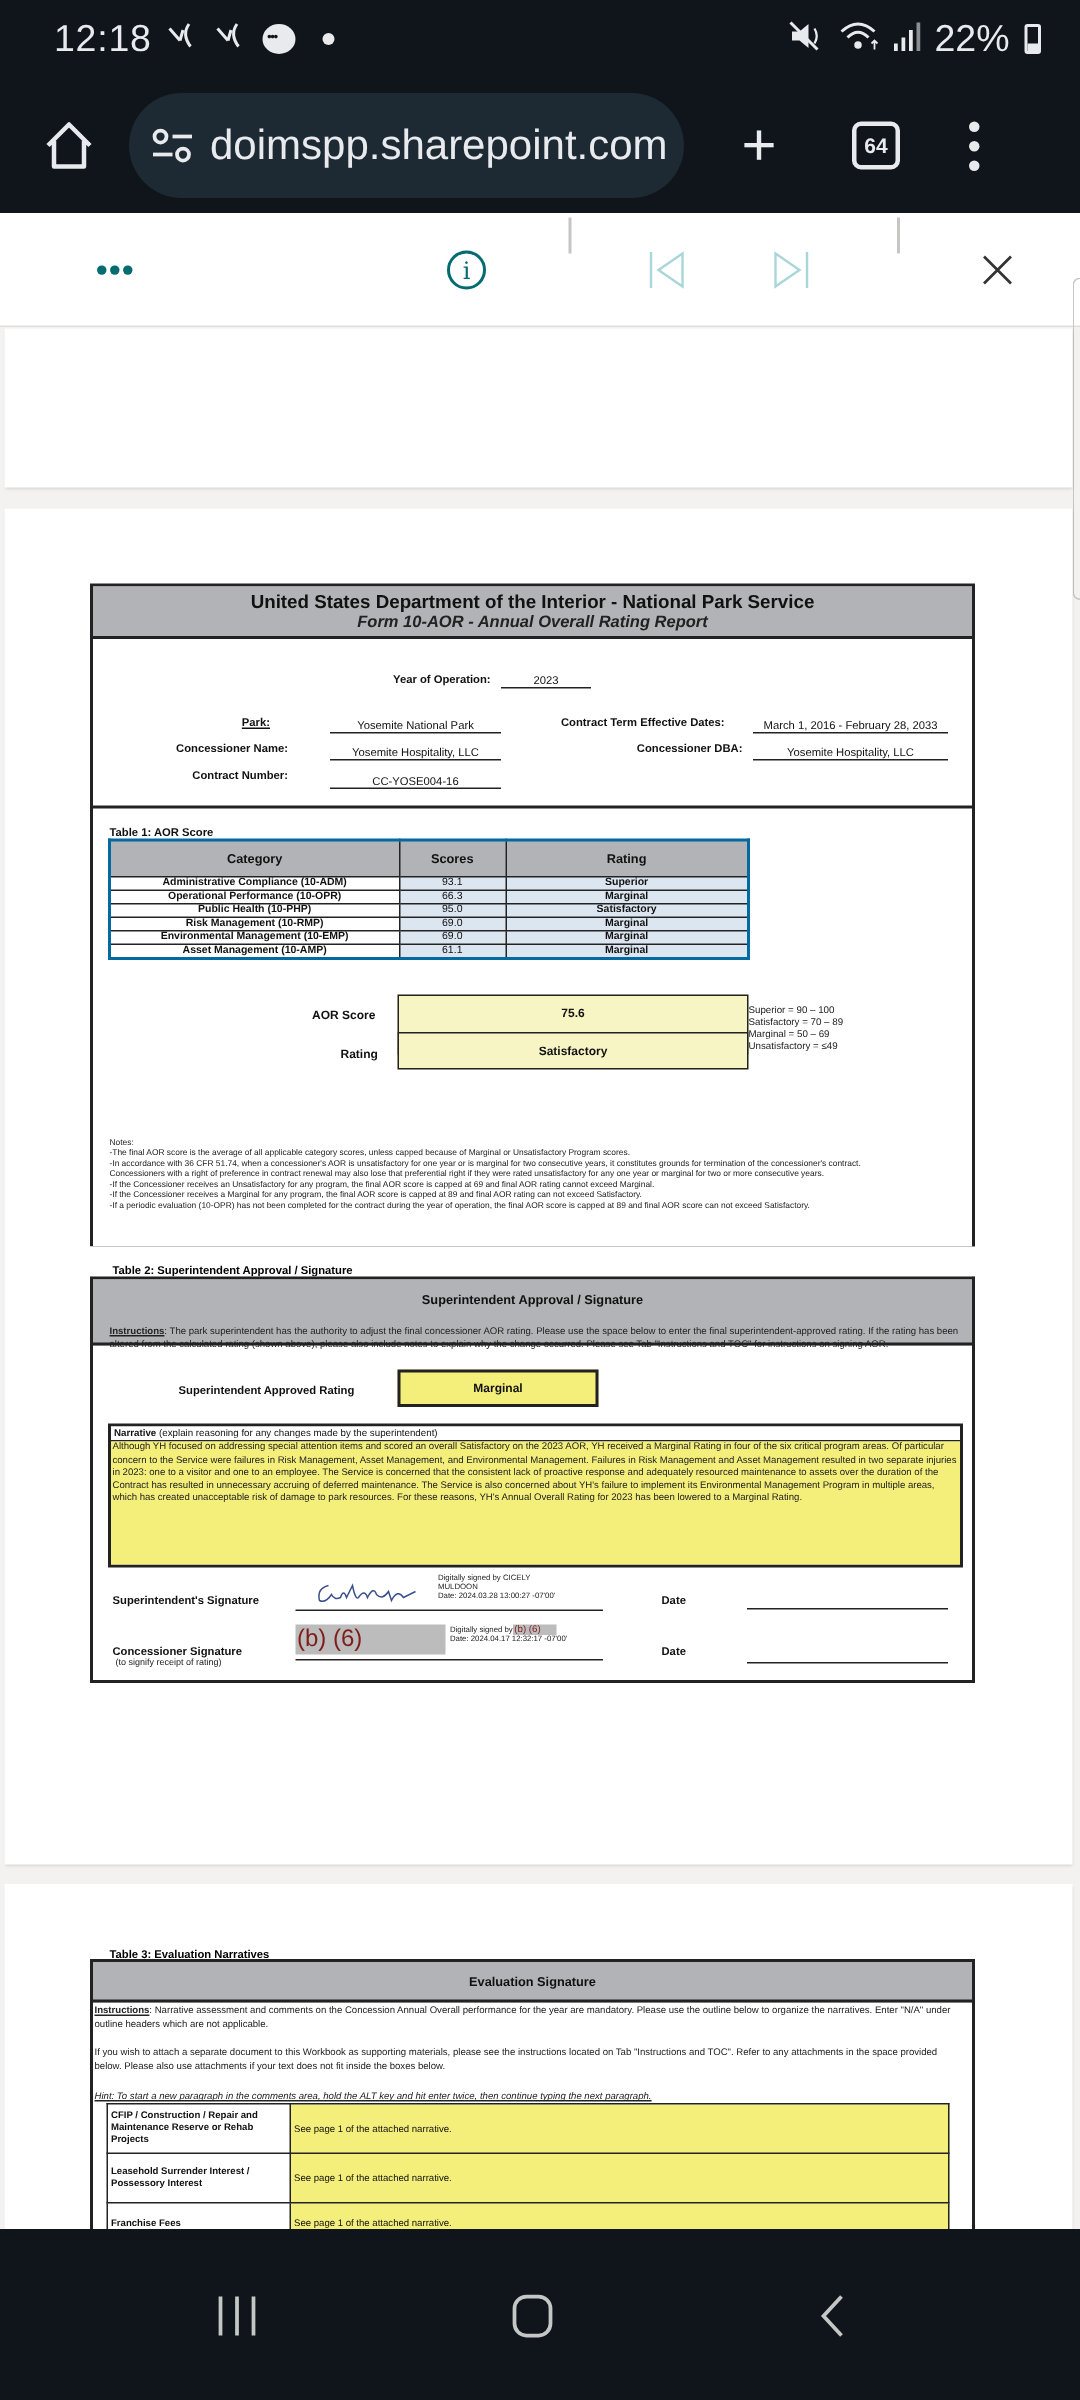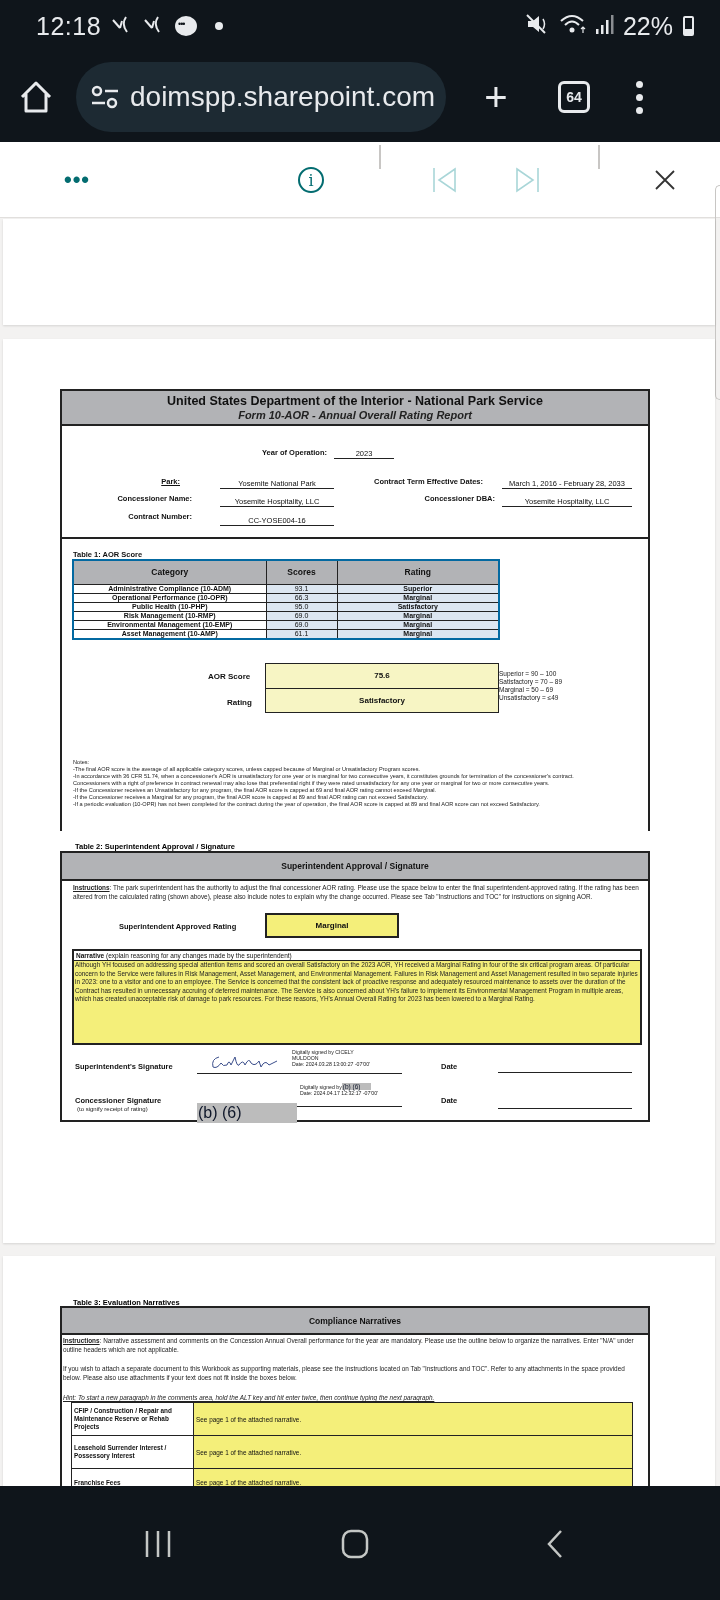--- a/index.html
+++ b/index.html
@@ -12,21 +12,21 @@
   .statusbar .spacer { flex: 1; }
   .statusbar .sys { display: flex; align-items: center; gap: 8px; font-size: 18px; }
   .statusbar .battery-pct { font-size: 25px; }
   .battery { width: 11px; height: 20px; border: 2px solid #e8eaed; border-radius: 2px; position: relative; margin-left: 2px; }
   .battery::after { content: ""; position: absolute; left: 0; right: 0; bottom: 0; height: 5px; background: #e8eaed; }
   .dot { width: 8px; height: 8px; border-radius: 50%; background: #e8eaed; }
   .chat-bubble { width: 22px; height: 20px; background: #e8eaed; border-radius: 50%; position: relative; }
   .chat-bubble::after { content: "•••"; position: absolute; font-size: 9px; color: #0f151b; left: 3px; top: 3px; letter-spacing: -1px; }
 
   
-  .browserbar { position: absolute; top: 52px; left: 0; width: 720px; height: 90px; background: #0f151b; display: flex; align-items: center; padding: 0 18px 0 18px; }
+  .browserbar { position: absolute; top: 52px; left: 0; width: 720px; height: 90px; background: #0f151b; display: flex; align-items: center; padding: 0 18px 0 28px; }
   .home-icon { width: 36px; height: 36px; }
   .urlbox { margin-left: 22px; width: 370px; height: 70px; border-radius: 35px; background: #1d2a33; display: flex; align-items: center; padding-left: 14px; color: #e8eaed; font-size: 28px; }
   .urlbox .tune { width: 30px; height: 26px; margin-right: 10px; }
   .plus { margin-left: 30px; color: #e8eaed; font-size: 40px; font-weight: 300; width: 40px; text-align: center; }
   .tabs-count { margin-left: 42px; width: 32px; height: 32px; border: 3px solid #e8eaed; border-radius: 6px; color: #e8eaed; font-size: 14px; font-weight: bold; display: flex; align-items: center; justify-content: center; }
   .kebab { margin-left: 46px; display: flex; flex-direction: column; gap: 6px; }
   .kebab span { width: 7px; height: 7px; border-radius: 50%; background: #e8eaed; display: block; }
 
   
   .viewer-toolbar { position: absolute; top: 142px; left: 0; width: 720px; height: 76px; background: #fff; border-bottom: 1px solid #e1dfdd; }
@@ -62,21 +62,21 @@
   table.aor td { height: 9px; border: 1px solid #222; text-align: center; padding: 0; line-height: 8px; }
   table.aor td.cat { font-weight: bold; background: #fff; }
   table.aor td.blue { background: #dce6f1; }
   table.aor td.rating { font-weight: bold; }
 
   .ybox { background: #f7f5c4; border: 1px solid #222; text-align: center; font-weight: bold; font-size: 8px; }
   .legend { font-size: 6.5px; line-height: 8px; color: #222; }
   .notes { font-size: 5.6px; line-height: 7px; color: #222; }
 
   .yellow { background: #f4ef7a; }
-  .redact { background: #bcbcbc; color: #0f172a; margin-top: 20px; }
+  .redact { background: #bcbcbc; color: #7f1d1d; }
   .narr-box { border: 2px solid #222; }
   .narr-hdr { border-bottom: 1px solid #222; font-size: 6.5px; padding: 1px 2px; background: #fff; }
   .narr-body { font-size: 6.4px; line-height: 8.6px; padding: 0 1px; color: #222; }
   .instr { font-size: 6.4px; line-height: 8.5px; color: #222; }
   .instr u { font-weight: bold; }
 
   table.eval { position: absolute; border-collapse: collapse; font-size: 6.4px; }
   table.eval td { border: 1px solid #222; padding: 2px; vertical-align: middle; }
   table.eval td.k { width: 122px; font-weight: bold; background: #fff; line-height: 8px; }
   table.eval td.v { background: #f4ef7a; }
@@ -276,21 +276,21 @@
 
     <div class="sec-sep" style="top:440px;"></div>
   </div>
 
   <div class="abs lbl" style="left:70px; top:503px; font-size:7.5px; background:#fff; width:300px;">Table 2: Superintendent Approval / Signature</div>
   <div class="abs" style="left:57px; top:492px; width:590px; height:20px; background:#fff; border-left:2px solid #fff;">
     <div class="lbl" style="position:absolute; left:13px; top:11px; font-size:7.5px;">Table 2: Superintendent Approval / Signature</div>
   </div>
 
   <div class="form" style="left:57px; top:512px; width:590px; height:271px; border-top:2px solid #222;">
-    <div style="background:#b2b3b6; border-bottom:2px solid #222; height:28px; text-align:center; line-height:27px; font-weight:bold; font-size:8.5px;">Superintendent Approval / Signature</div>
+    <div style="background:#b2b3b6; border-bottom:2px solid #222; height:44px; text-align:center; line-height:27px; font-weight:bold; font-size:8.5px;">Superintendent Approval / Signature</div>
     <div class="abs instr" style="left:11px; top:31px; width:570px;">
       <u>Instructions</u><span>: The park superintendent has the authority to adjust the final concessioner AOR rating.  Please use the space below to enter the final superintendent-approved rating. If the rating has been altered from the calculated rating (shown above), please also include notes to explain why the change occurred.  Please see Tab "Instructions and TOC" for instructions on signing AOR.</span>
     </div>
     <div class="abs lbl" style="left:57px; top:69px; font-size:7.5px;">Superintendent Approved Rating</div>
     <div class="abs yellow" style="left:203px; top:60px; width:134px; height:25px; border:2px solid #222; text-align:center; line-height:22px; font-weight:bold; font-size:8px;">Marginal</div>
 
     <div class="abs narr-box" style="left:10px; top:96px; width:570px; height:96px;">
       <div class="narr-hdr"><b>Narrative</b> <span>(explain reasoning for any changes made by the superintendent)</span></div>
       <div class="narr-body yellow" style="height:82px;">Although YH focused on addressing special attention items and scored an overall Satisfactory on the 2023 AOR, YH received a Marginal Rating in four of the six critical program areas. Of particular concern to the Service were failures in Risk Management, Asset Management, and Environmental Management. Failures in Risk Management and Asset Management resulted in two separate injuries in 2023: one to a visitor and one to an employee. The Service is concerned that the consistent lack of proactive response and adequately resourced maintenance to assets over the duration of the Contract has resulted in unnecessary accruing of deferred maintenance. The Service is also concerned about YH's failure to implement its Environmental Management Program in multiple areas, which has created unacceptable risk of damage to park resources. For these reasons, YH's Annual Overall Rating for 2023 has been lowered to a Marginal Rating.</div>
     </div>
@@ -319,21 +319,21 @@
       </div>
     </div>
     <div class="abs lbl" style="left:379px; top:243px; font-size:7.5px;">Date</div>
     <div class="abs" style="left:436px; top:255px; width:134px; border-bottom:1px solid #222;"></div>
   </div>
 </div>
 
 <div class="page page3">
   <div class="abs lbl" style="left:70px; top:42px; font-size:7.5px;">Table 3: Evaluation Narratives</div>
   <div class="form" style="left:57px; top:50px; width:590px; height:200px; border-bottom:none;">
-    <div style="background:#b2b3b6; border-bottom:2px solid #222; height:27px; text-align:center; line-height:26px; font-weight:bold; font-size:8.5px;">Compliance Narratives</div>
+    <div style="background:#b2b3b6; border-bottom:2px solid #222; height:27px; text-align:center; line-height:26px; font-weight:bold; font-size:8.5px;">Evaluation Signature</div>
     <div class="abs instr" style="left:1px; top:29px; width:580px;">
       <u>Instructions</u><span>: Narrative assessment and comments on the Concession Annual Overall performance for the year are mandatory. Please use the outline below to organize the narratives. Enter "N/A" under outline headers which are not applicable.</span>
     </div>
     <div class="abs instr" style="left:1px; top:57px; width:580px;">If you wish to attach a separate document to this Workbook as supporting materials, please see the instructions located on Tab "Instructions and TOC". Refer to any attachments in the space provided below. Please also use attachments if your text does not fit inside the boxes below.</div>
     <div class="abs instr" style="left:1px; top:86px; width:580px; font-style:italic; text-decoration:underline;">Hint: To start a new paragraph in the comments area, hold the ALT key and hit enter twice, then continue typing the next paragraph.</div>
     <table class="eval" style="left:9px; top:94px; width:562px;">
       <tbody>
           <tr style="height:33px;">
         <td class="k">CFIP / Construction / Repair and Maintenance Reserve or Rehab Projects</td>
         <td class="v">See page 1 of the attached narrative.</td>

